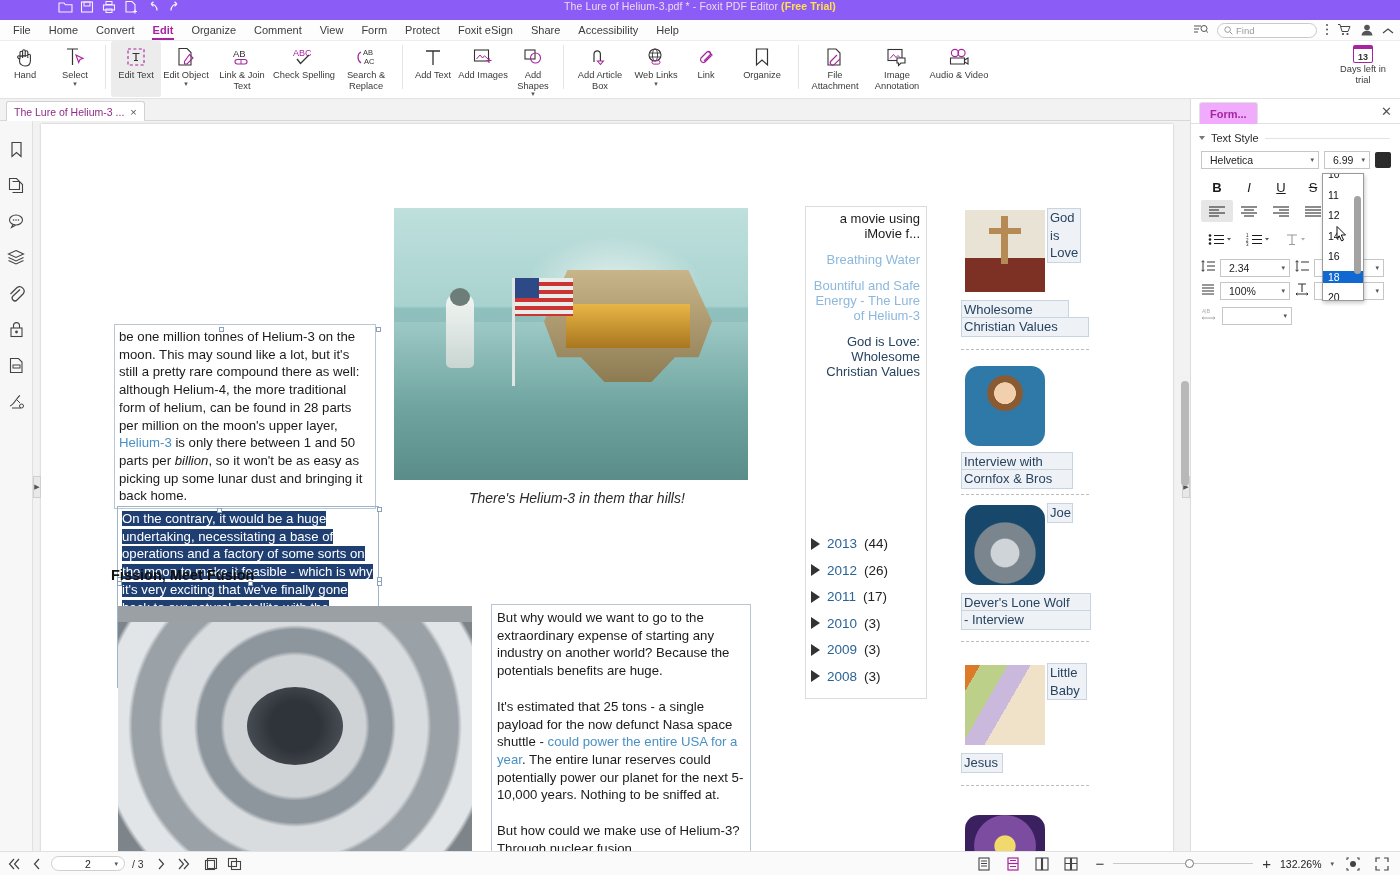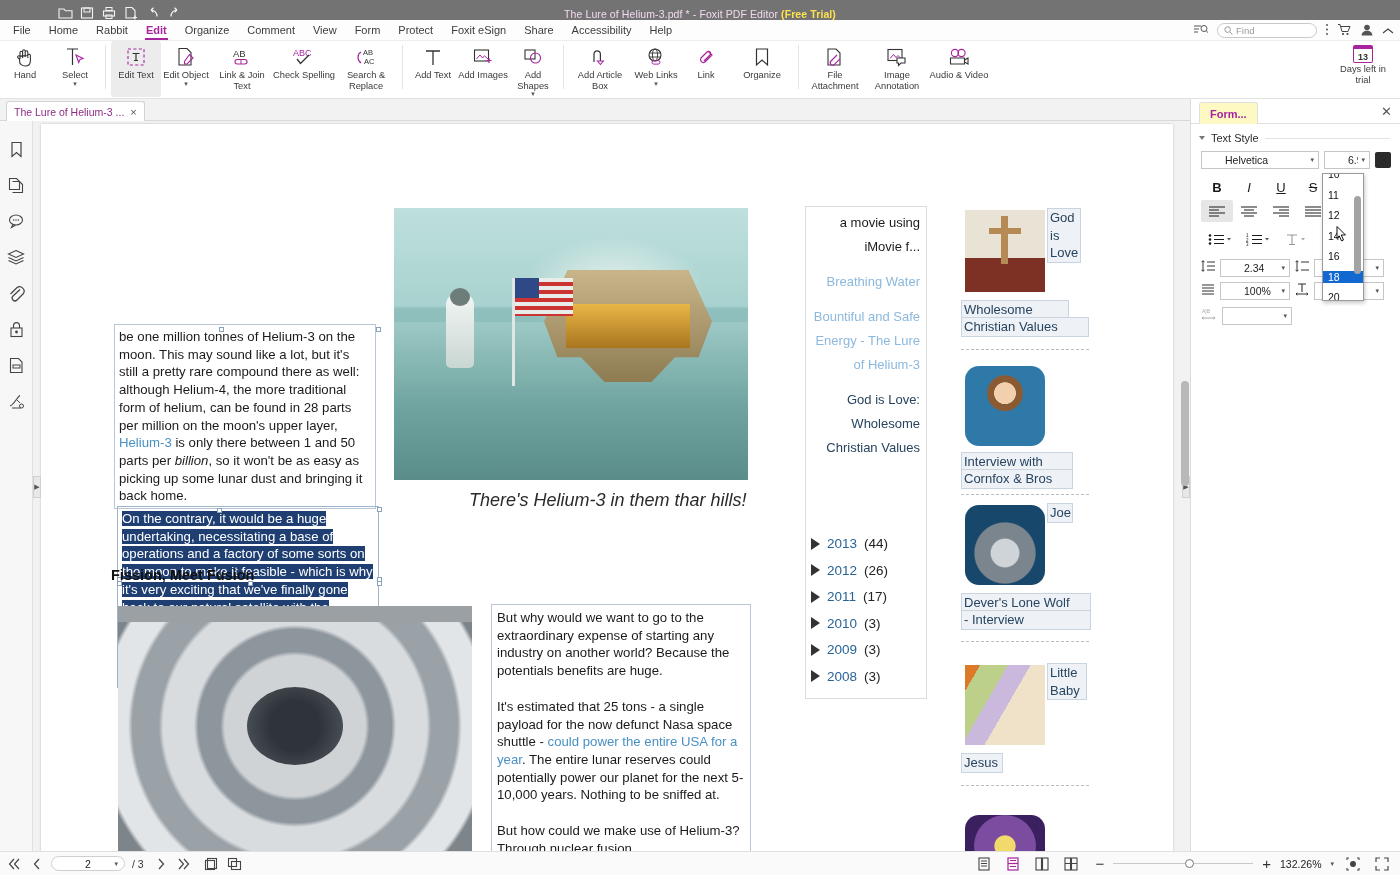--- a/index.html
+++ b/index.html
@@ -9,22 +9,22 @@
     overflow: hidden;
     font-family: "Liberation Sans", sans-serif;
     background: #ffffff;
     -webkit-font-smoothing: antialiased;
   }
   #app { position: relative; width: 1400px; height: 875px; }
 
   
   .titlebar {
     position: absolute; left: 0; top: 0; width: 1400px; height: 20px;
-    background: #737373;
-    display: flex; align-items: flex-end;
+    background: #8b5cf6;
+    display: flex; align-items: flex-start;
   }
   .qat { display: flex; align-items: center; gap: 7px; margin-left: 58px; }
   .qat .qicon { width: 15px; height: 14px; opacity: .92; }
   .title-text {
     position: absolute; left: 0; right: 0; text-align: center;
     font-size: 10.5px; color: #f2d9ef; letter-spacing: .1px;
     white-space: nowrap;
   }
   .title-text .trial { color: #ffe14d; font-weight: bold; }
 
@@ -139,21 +139,21 @@
   }
   .textbox-outline { border: 1px solid #b9c6d4; }
   .selbox { border: 1px solid #9db4c9; }
   .handle {
     position: absolute; width: 5px; height: 5px; background: #fff;
     border: 1px solid #8ba3ba;
   }
   .lnk { color: #4a90c4; }
   .hl { background: #1f3f72; color: #ffffff; }
   .heading { font-size: 14.5px; font-weight: bold; color: #111; }
-  .caption { font-size: 18px; font-style: italic; color: #2a2a2a; }
+  .caption { font-size: 14px; font-style: italic; color: #2a2a2a; }
 
   .photo-moon {
     position: absolute; left: 394px; top: 205px; width: 354px; height: 272px;
     background:
       radial-gradient(ellipse 150px 90px at 62% 30%, #e8f2ef 0%, rgba(232,242,239,0) 60%),
       linear-gradient(#bfe0dd 0%, #a8d2cf 36%, #8fc0bd 37%, #7fb2af 100%);
     overflow: hidden;
   }
   .moon-ground {
     position: absolute; left: 0; bottom: 0; width: 100%; height: 58%;
@@ -208,21 +208,21 @@
   }
 
   .thumb-hero {
     position: absolute; width: 80px; height: 80px; border-radius: 14px;
     overflow: hidden;
   }
   .midcol-box {
     position: absolute; left: 805px; top: 203px; width: 122px; height: 493px;
     border: 1px solid #dcdcdc;
   }
-  .mid-link { font-size: 13px; line-height: 24px; color: #8cb8dd; }
+  .mid-link { font-size: 13px; line-height: 15px; color: #8cb8dd; }
   .mid-link.dark { color: #26435f; }
   .mid-link.black { color: #1b1b1b; }
   .yr-row { display: flex; align-items: center; gap: 7px; font-size: 13.5px; margin-bottom: 11.5px; }
   .yr-tri { width: 0; height: 0; border-left: 9px solid #333;
     border-top: 6px solid transparent; border-bottom: 6px solid transparent; }
   .yr-num { color: #2a6496; }
   .yr-cnt { color: #222; }
 
   .rc-label {
     font-size: 13px; line-height: 17.5px; color: #26435f;
@@ -232,38 +232,38 @@
   .rc-sep { border-top: 1px dashed #bdbdbd; }
 
   
   .rpanel {
     position: absolute; left: 1190px; top: 99px; width: 210px; height: 752px;
     background: #ffffff; border-left: 1px solid #dcdcdc;
   }
   .rp-tabrow { position: relative; height: 25px; border-bottom: 1px solid #e0e0e0; }
   .rp-tab {
     position: absolute; left: 8px; top: 3px; height: 22px; padding: 0 10px;
-    background: #fef9c3; border: 1px solid #e0e0e0; border-bottom: none;
+    background: #f0abfc; border: 1px solid #e0e0e0; border-bottom: none;
     border-radius: 3px 3px 0 0; font-size: 11px; color: #a8249f;
     display: flex; align-items: center; font-weight: bold;
   }
   .rp-close { position: absolute; right: 8px; top: 5px; font-size: 13px; color: #555; }
   .rp-sect {
     display: flex; align-items: center; gap: 6px; padding: 8px 10px 4px 8px;
   }
   .rp-sect .tri { width: 0; height: 0; border-top: 4px solid #777;
     border-left: 3.5px solid transparent; border-right: 3.5px solid transparent; }
   .rp-sect .nm { font-size: 11px; color: #2c2c2c; }
   .rp-sect .ln { flex: 1; height: 1px; background: #e3e3e3; }
 
   .fontrow { display: flex; align-items: center; gap: 5px; padding: 3px 8px 0 10px; }
   .combo {
     height: 18px; border: 1px solid #c6c6c6; background: #fff;
     display: flex; align-items: center; justify-content: space-between;
-    padding: 0 4px 0 23px; font-size: 10.5px; color: #222;
+    padding: 0 4px 0 8px; font-size: 10.5px; color: #222;
   }
   .combo .cv { white-space: nowrap; overflow: hidden; }
   .combo .ca { font-size: 7px; color: #555; margin-left: 3px; }
   .swatch { width: 16px; height: 16px; background: #2b2b2b; border-radius: 2px; }
 
   .btnrow { display: flex; align-items: center; padding: 4px 8px 0 10px; gap: 0; }
   .fmtbtn {
     width: 32px; height: 22px; display: flex; align-items: center;
     justify-content: center; font-size: 13px; color: #1a1a1a; border-radius: 2px;
   }
@@ -346,21 +346,21 @@
     </div>
     <div class="title-text">
       <span>The Lure of Helium-3.pdf * - Foxit PDF Editor</span>
       <span class="trial">(Free Trial)</span>
     </div>
   </div>
 
   <div class="menubar">
     <div class="menu-item">File</div>
     <div class="menu-item">Home</div>
-    <div class="menu-item">Rabbit</div>
+    <div class="menu-item">Convert</div>
     <div class="menu-item active">Edit</div>
     <div class="menu-item">Organize</div>
     <div class="menu-item">Comment</div>
     <div class="menu-item">View</div>
     <div class="menu-item">Form</div>
     <div class="menu-item">Protect</div>
     <div class="menu-item">Foxit eSign</div>
     <div class="menu-item">Share</div>
     <div class="menu-item">Accessibility</div>
     <div class="menu-item">Help</div>

